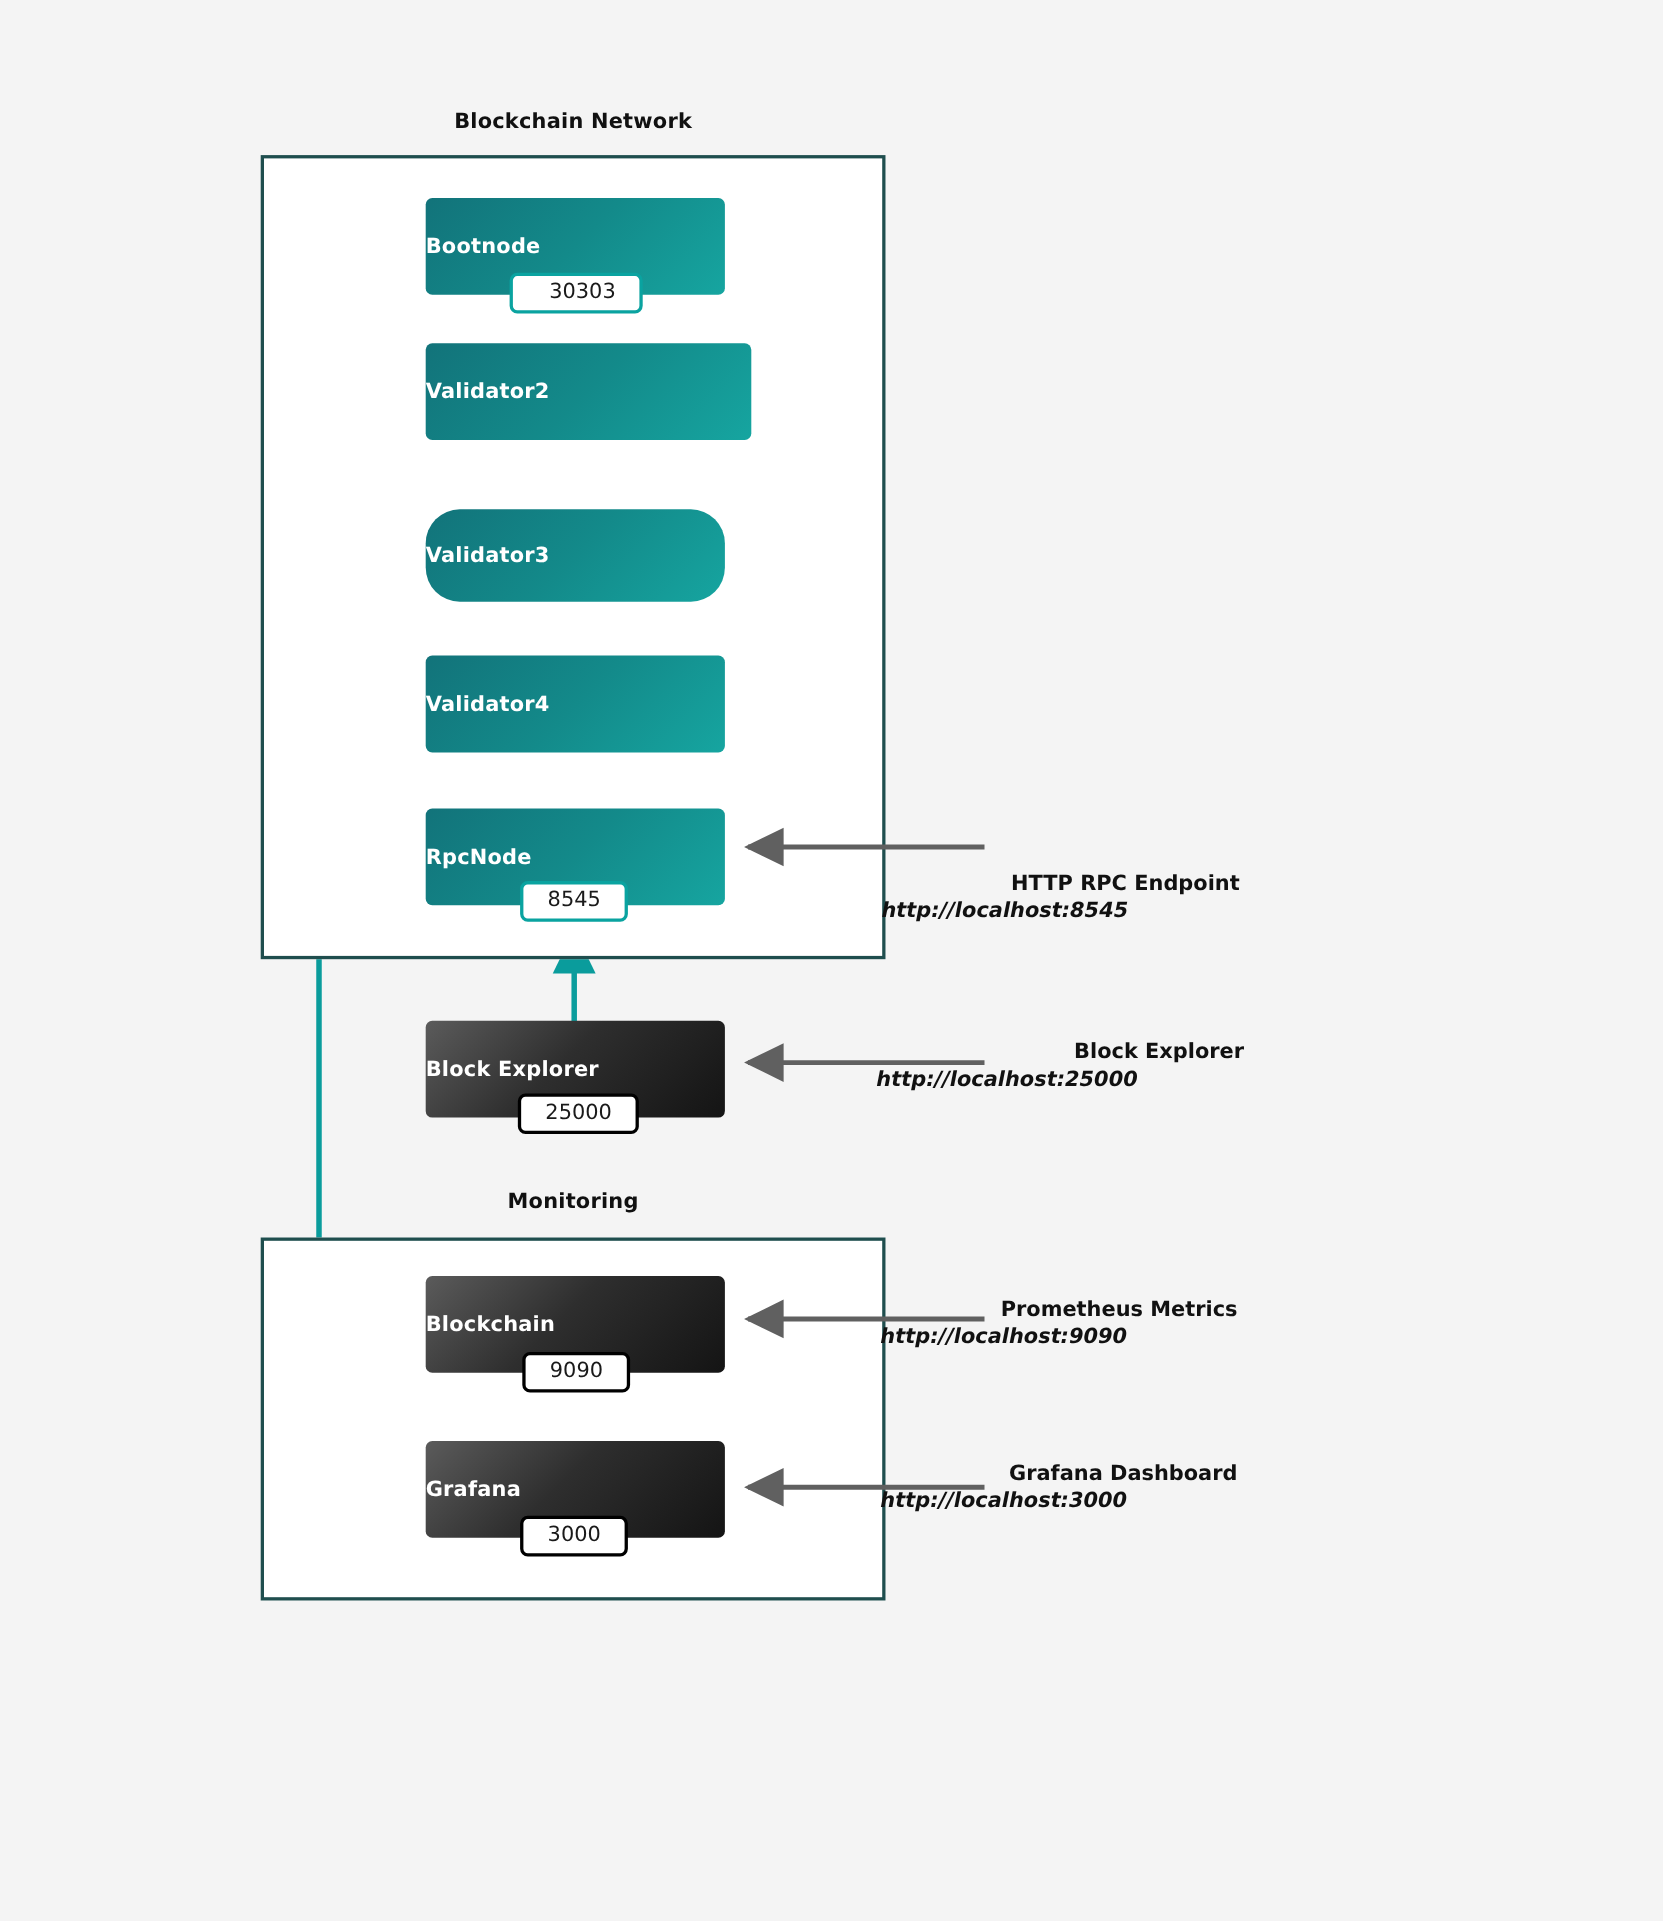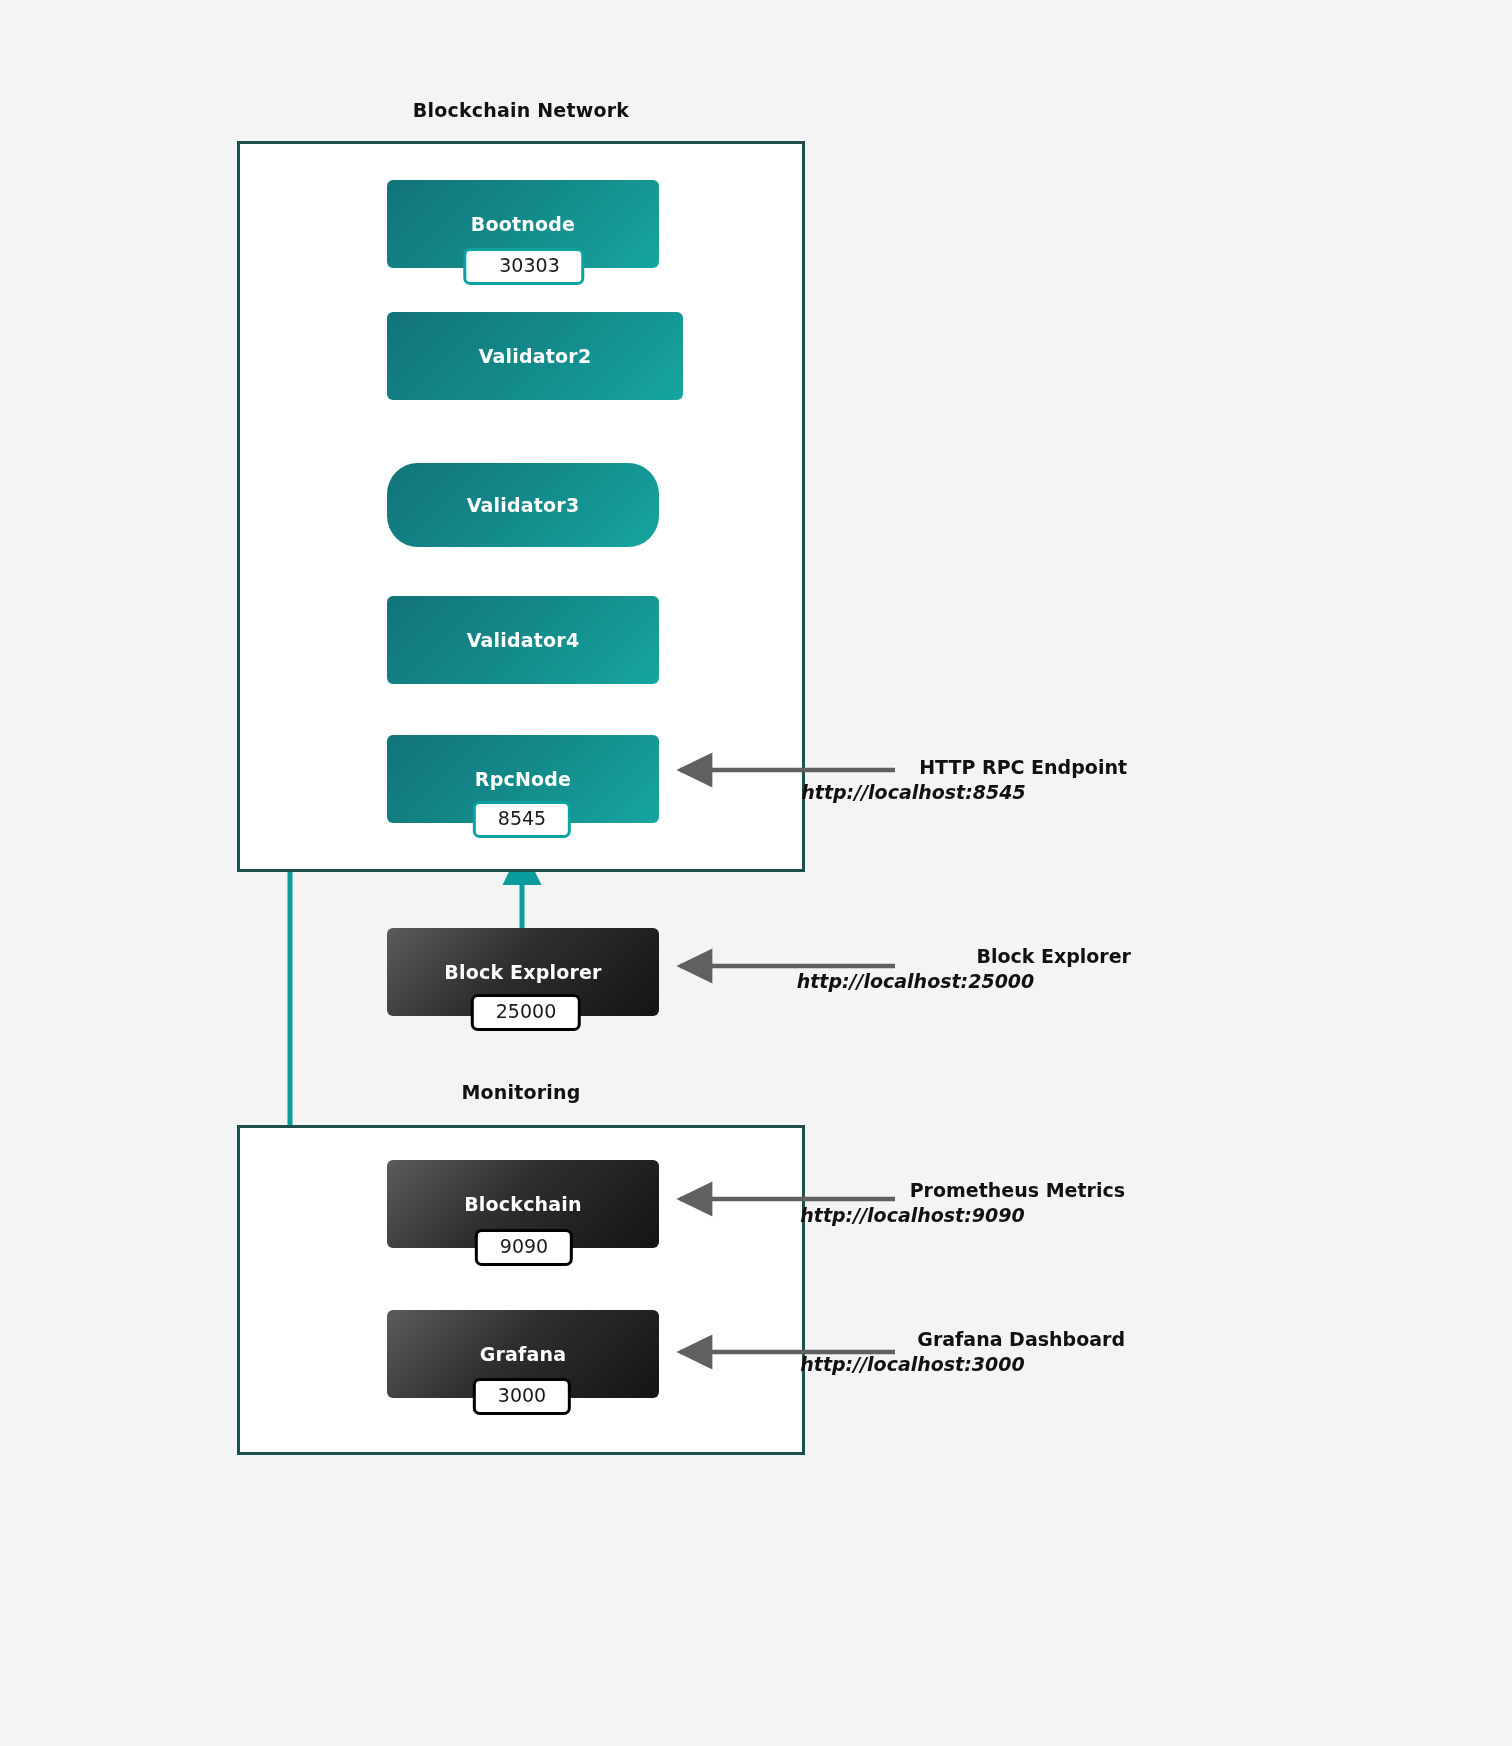--- a/index.html
+++ b/index.html
@@ -41,21 +41,21 @@
     z-index:3;
     display:flex;
     align-items:flex-start;
     justify-content:center;
   }
   .node .node-label{
     position:absolute;
     left:0;right:0;
     top:50%;
     transform:translateY(-50%);
-    text-align:center;
+    text-align:left;
     color:#ffffff;
     font-size:19px;
     font-weight:bold;
     letter-spacing:.2px;
     pointer-events:none;
   }
   .node.teal{
     background:linear-gradient(135deg,#12737a 0%,#138a8a 50%,#16a5a0 100%);
   }
   .node.dark{
@@ -198,21 +198,21 @@
       </marker>
     </defs>
     <g stroke="#606060" stroke-width="4.5" fill="none">
       <path d="M895,770 L680,770" marker-end="url(#arrow-gray)"></path>
       <path d="M895,966 L680,966" marker-end="url(#arrow-gray)"></path>
       <path d="M895,1199 L680,1199" marker-end="url(#arrow-gray)"></path>
       <path d="M895,1352 L680,1352" marker-end="url(#arrow-gray)"></path>
     </g>
   </svg>
 
-  <div class="anno" style="left:700px;top:756px;width:427px;">
+  <div class="anno" style="left:700px;top:792px;width:427px;">
     <span class="anno-title">HTTP RPC Endpoint</span>
     <span class="anno-url">http://localhost:8545</span>
   </div>
 
   <div class="anno" style="left:700px;top:945px;width:431px;">
     <span class="anno-title">Block Explorer</span>
     <span class="anno-url">http://localhost:25000</span>
   </div>
 
   <div class="anno" style="left:700px;top:1179px;width:425px;">

